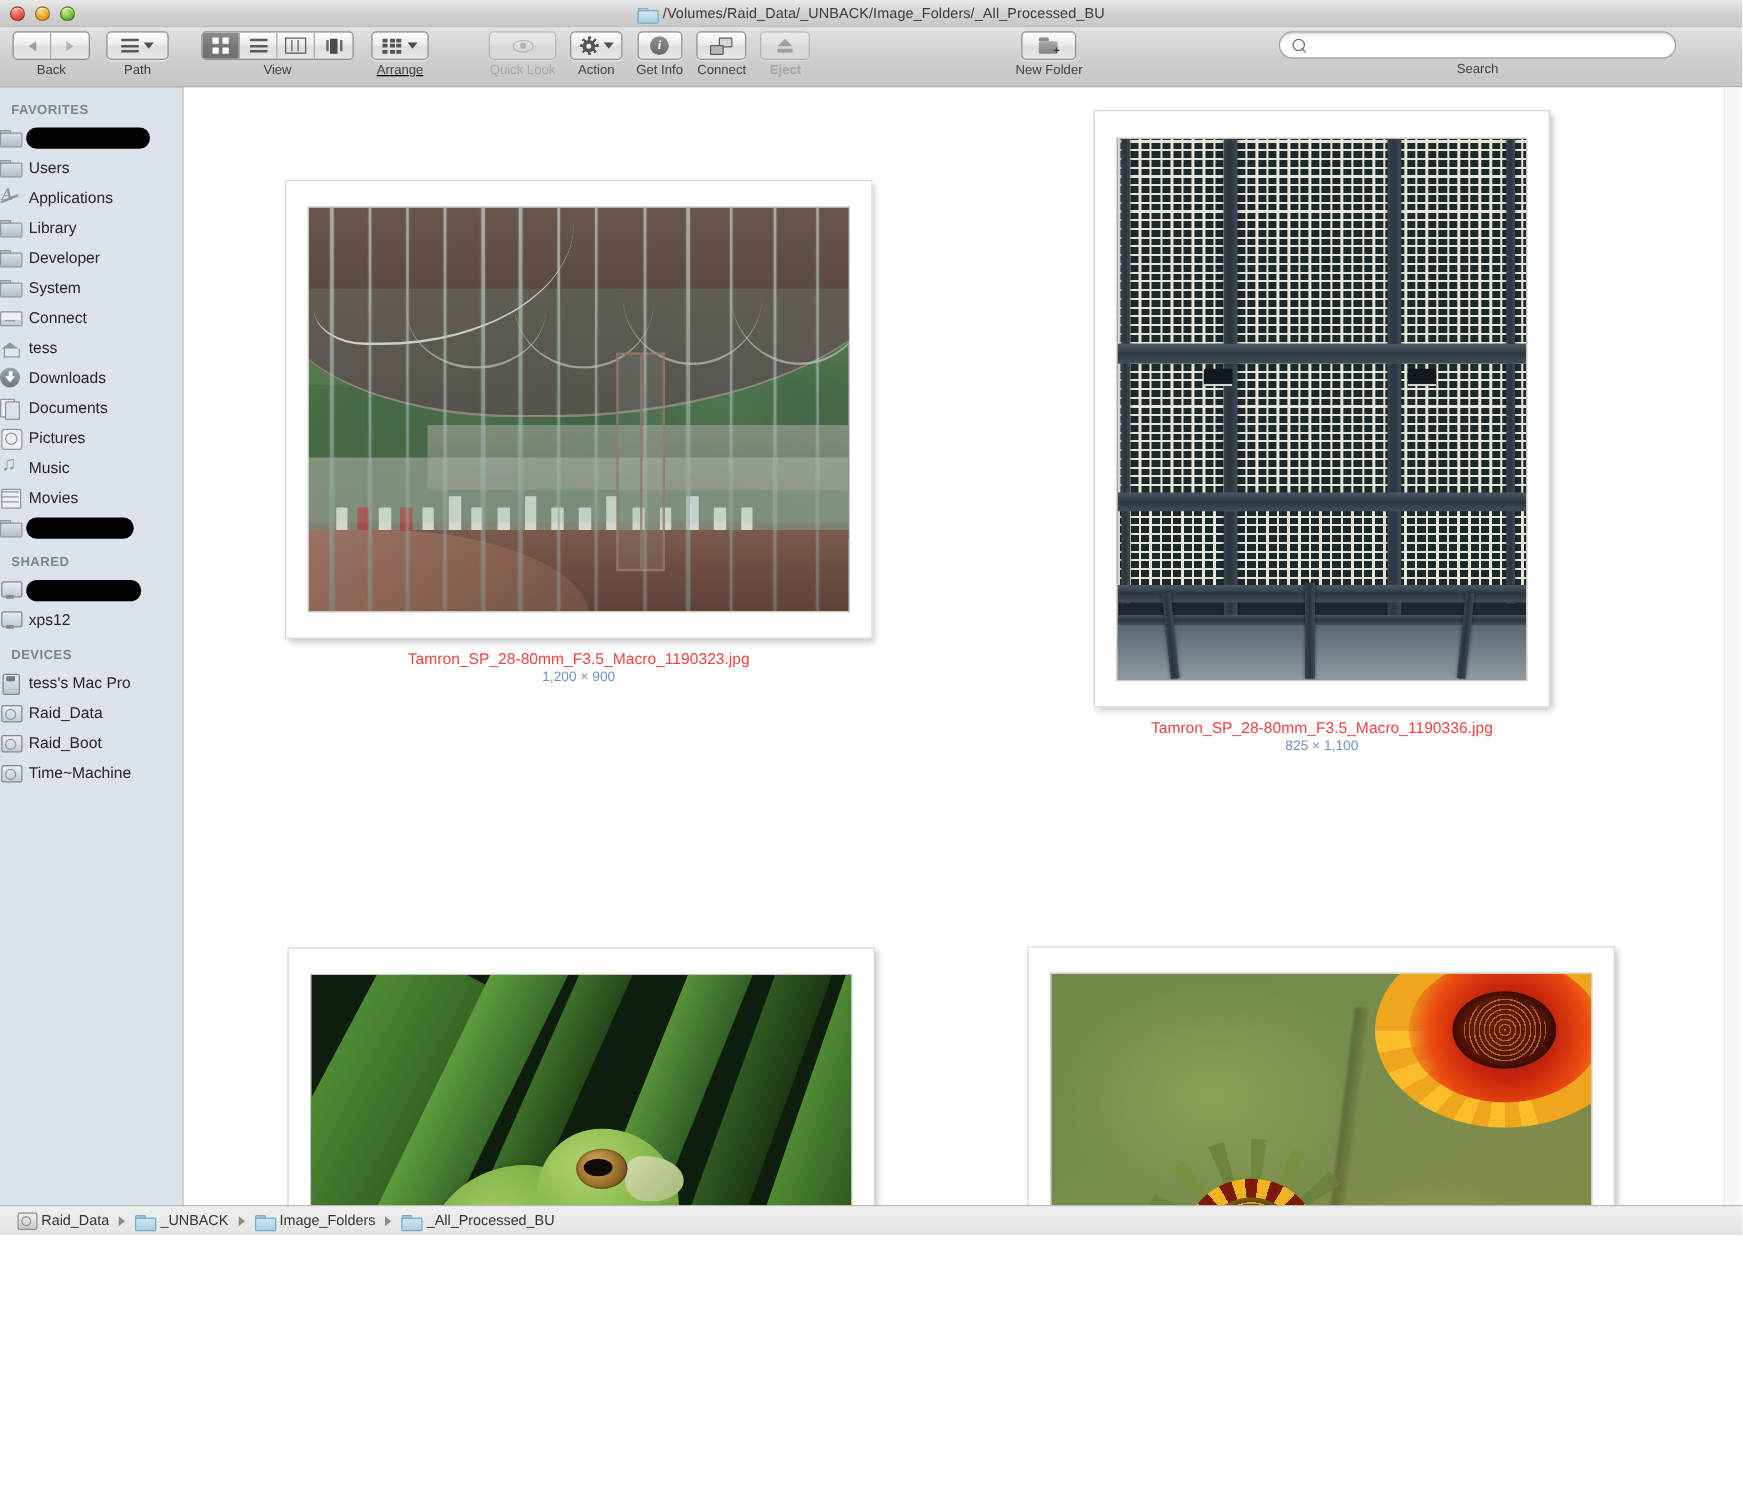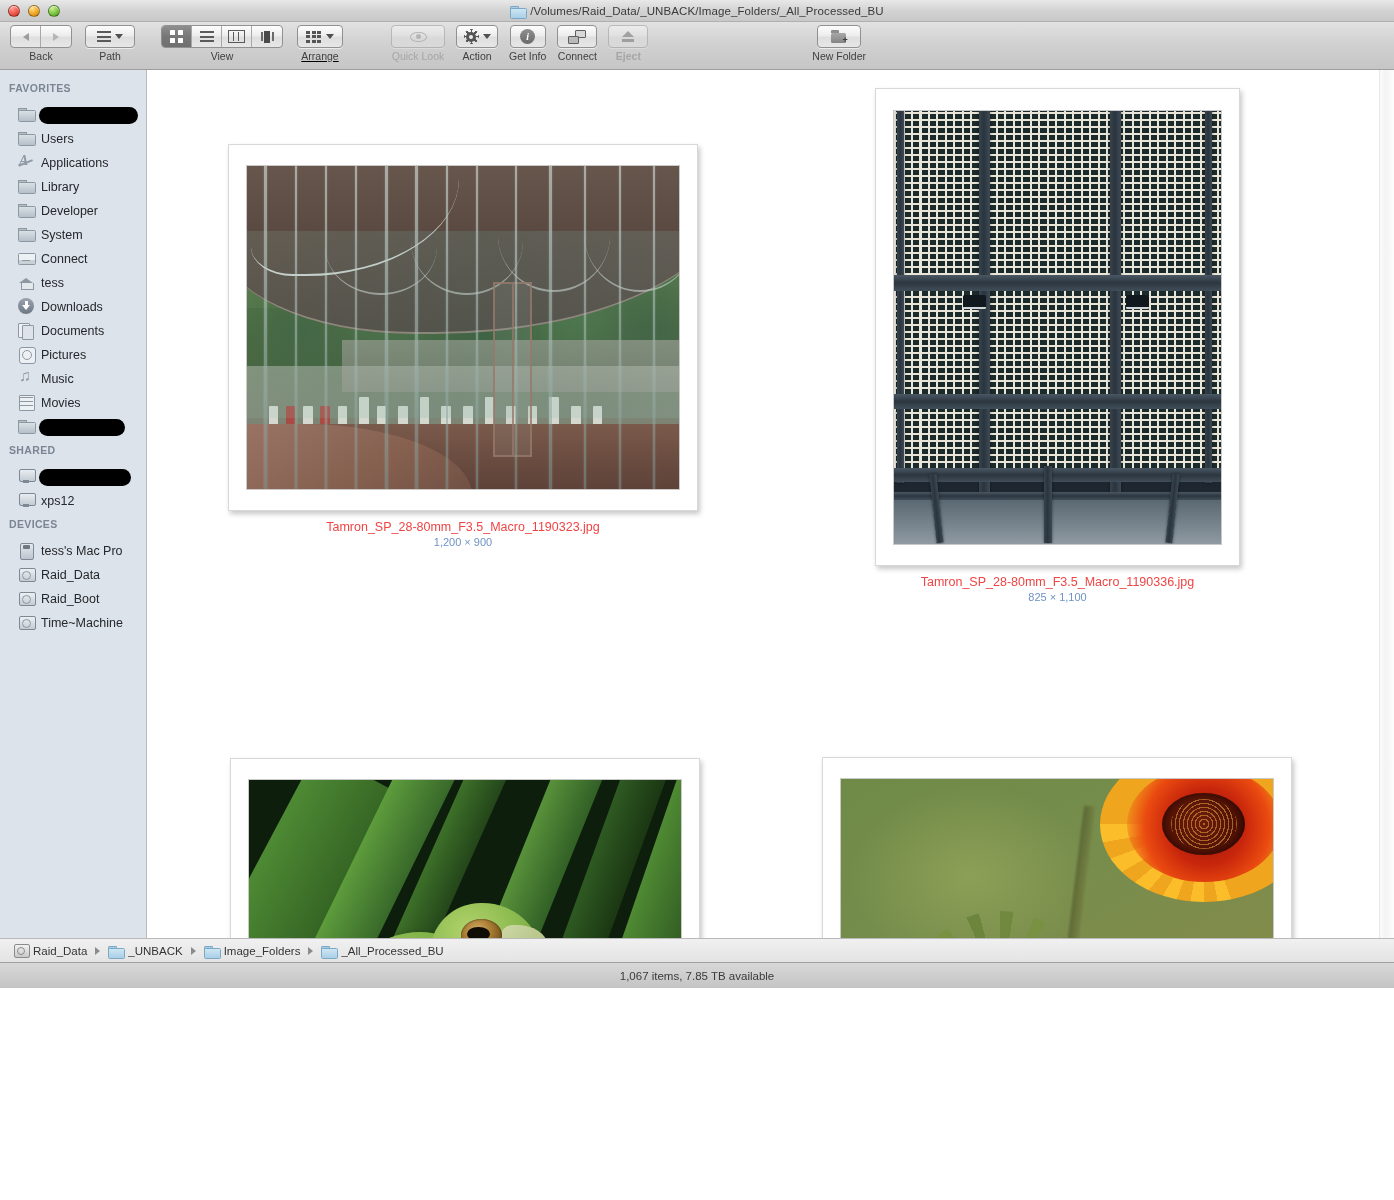--- a/index.html
+++ b/index.html
@@ -309,23 +309,22 @@
   .sb-header {
     font-size: 10.5px;
     font-weight: bold;
     color: #7b8594;
     letter-spacing: 0.35px;
     padding: 4px 0 4px 9px;
   }
   .sb-item {
     height: 24px;
     display: flex;
-    align-items: flex-end;
+    align-items: center;
     gap: 7px;
-    padding-left: 18px;
     font-size: 12.5px;
     color: #24272b;
   }
   .sb-item .lbl { white-space: nowrap; }
   .sb-redact {
     background: #000;
     height: 13px;
     border-radius: 7px;
     box-shadow: 0 0 0 2px #000;
   }
@@ -959,20 +958,27 @@
       <div class="btn" style="width:44px;">
         <span class="gl-newfolder">
             <span class="tab"></span>
             <span class="body"></span>
             <span class="plus">+</span>
           </span>
       </div>
       <span class="tlabel">New Folder</span>
     </div>
 
+    <div class="tgroup" style="margin-left:157px;">
+      <div class="searchbox">
+        <span class="mag"></span>
+        <input type="text" placeholder="" style="">
+      </div>
+      <span class="tlabel">Search</span>
+    </div>
   </div>
 
   <div class="body">
 
     <div class="sidebar">
 
       <div class="sb-header">FAVORITES</div>
       <div class="sb-item">
         <span class="si si-folder"></span>
         <span class="sb-redact w1"></span>
@@ -1220,17 +1226,14 @@
       <span class="crumb-fd"></span>
       <span class="txt">Image_Folders</span>
     </div>
     <span class="crumb-sep"></span>
     <div class="crumb">
       <span class="crumb-fd"></span>
       <span class="txt">_All_Processed_BU</span>
     </div>
   </div>
 
-  <div class="statusbar">
-    <span class="txt">1,067 items, 7.85 TB available</span>
-  </div>
 
 </div>
 
 </body></html>

